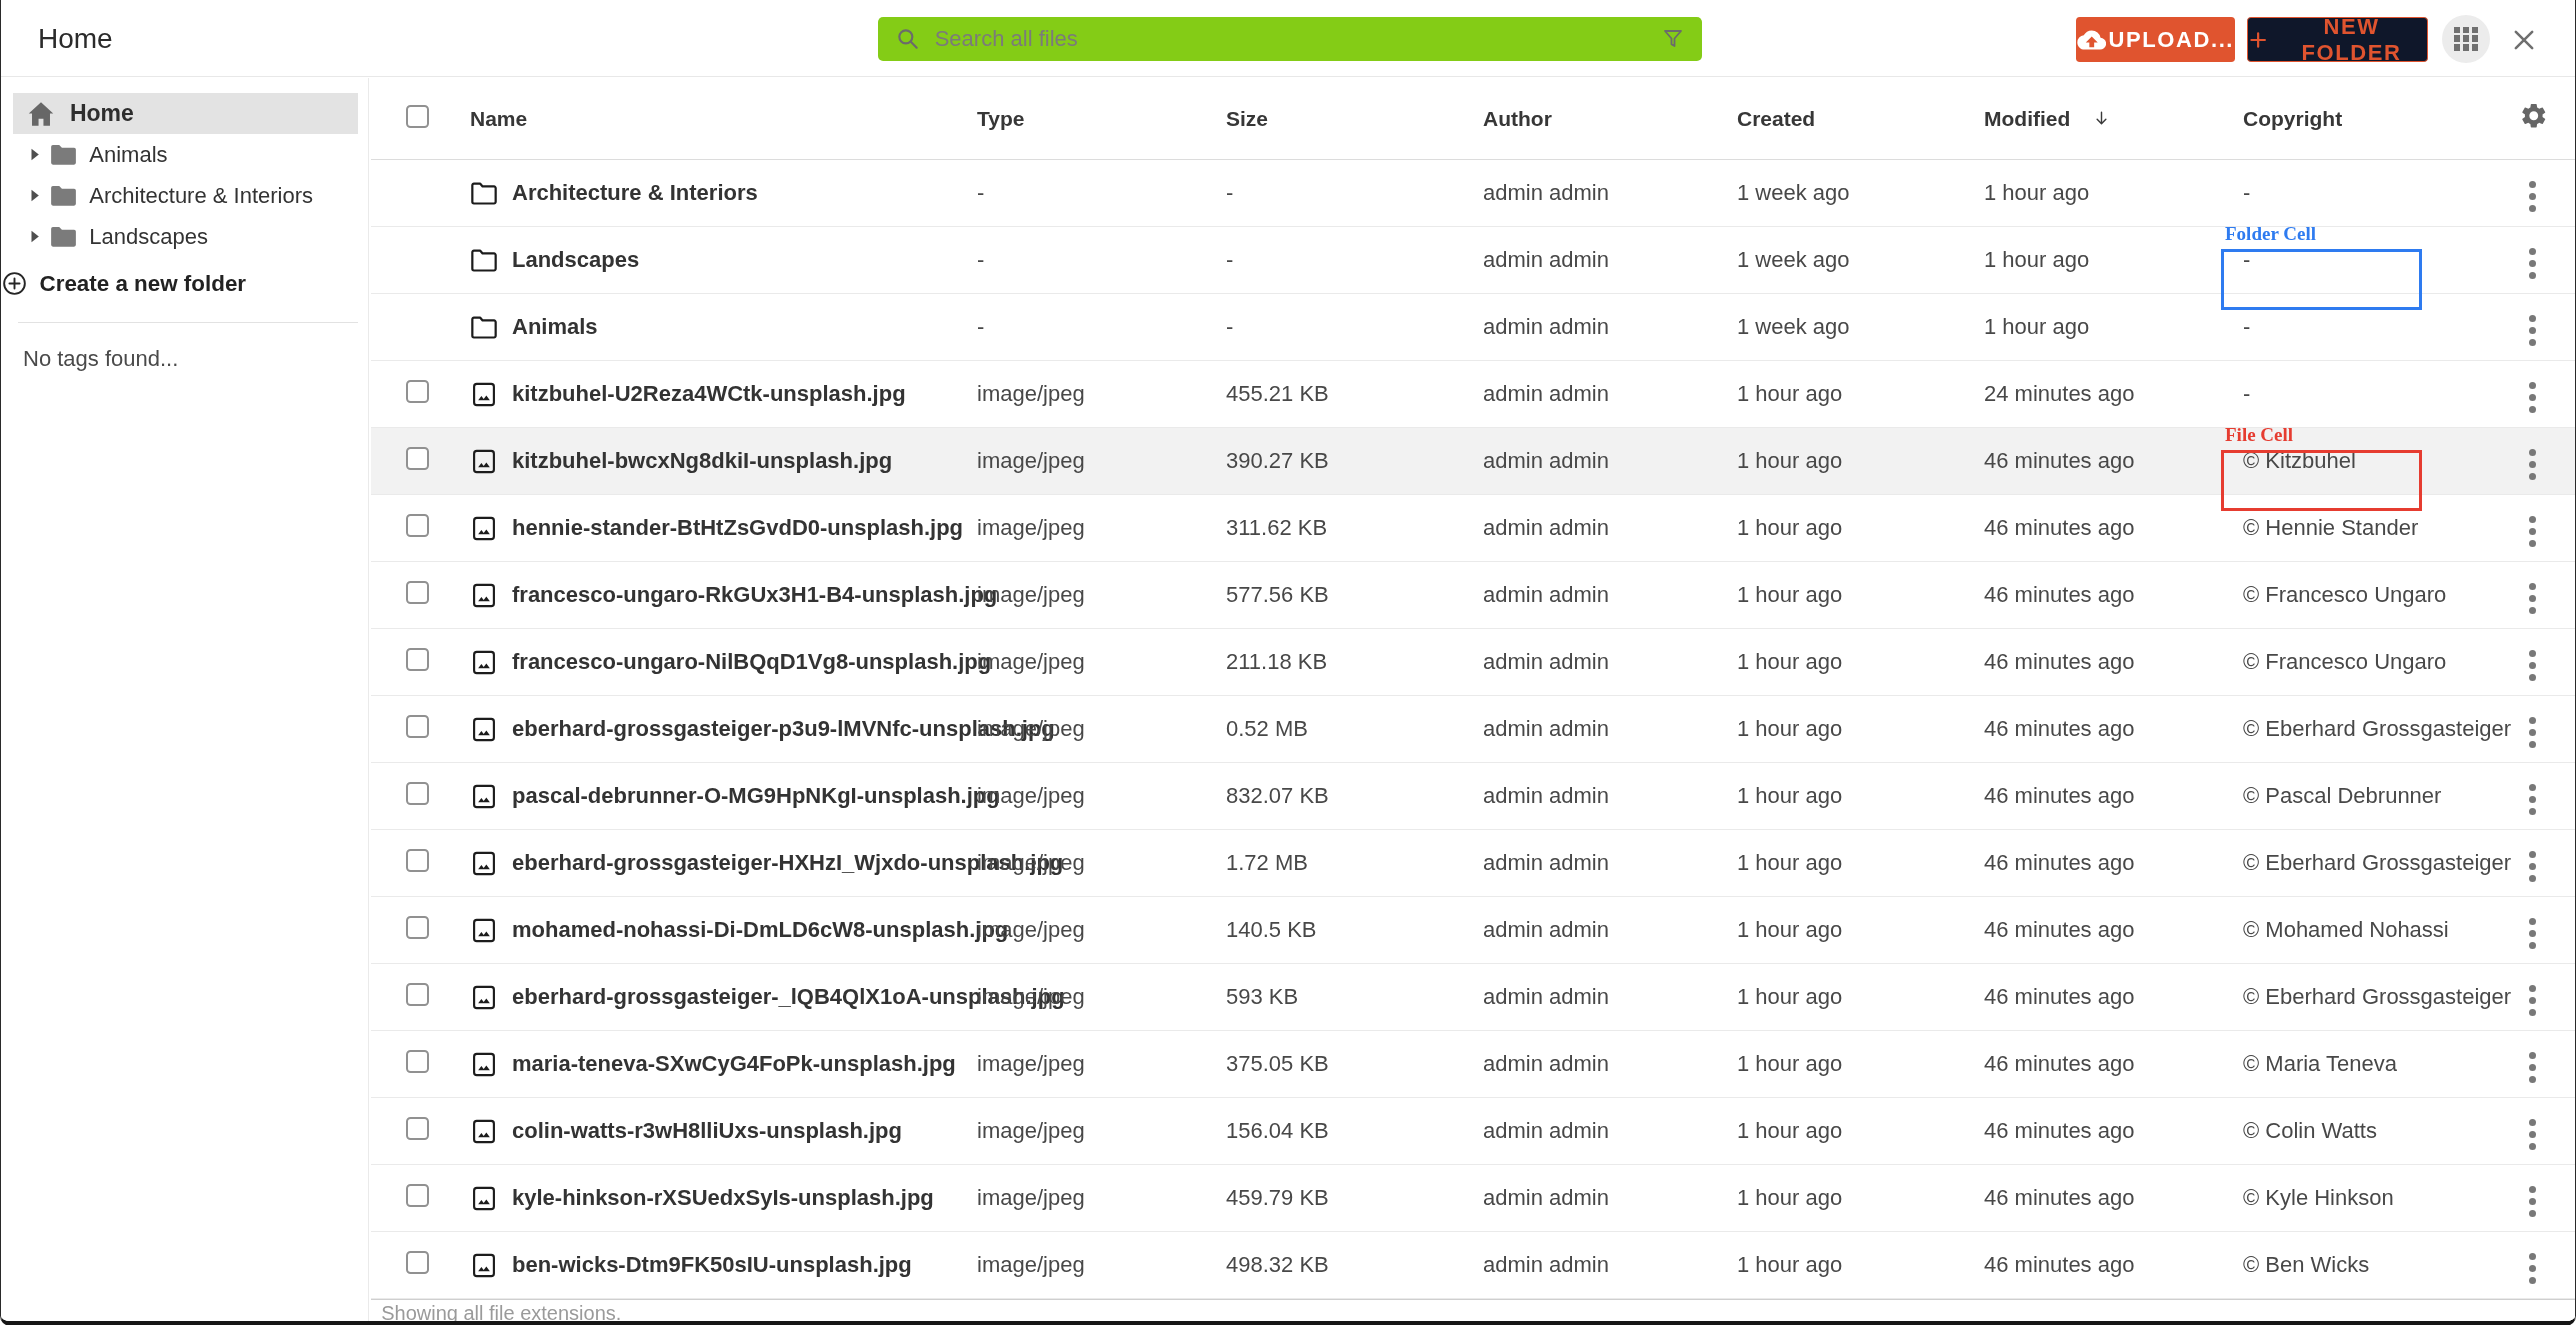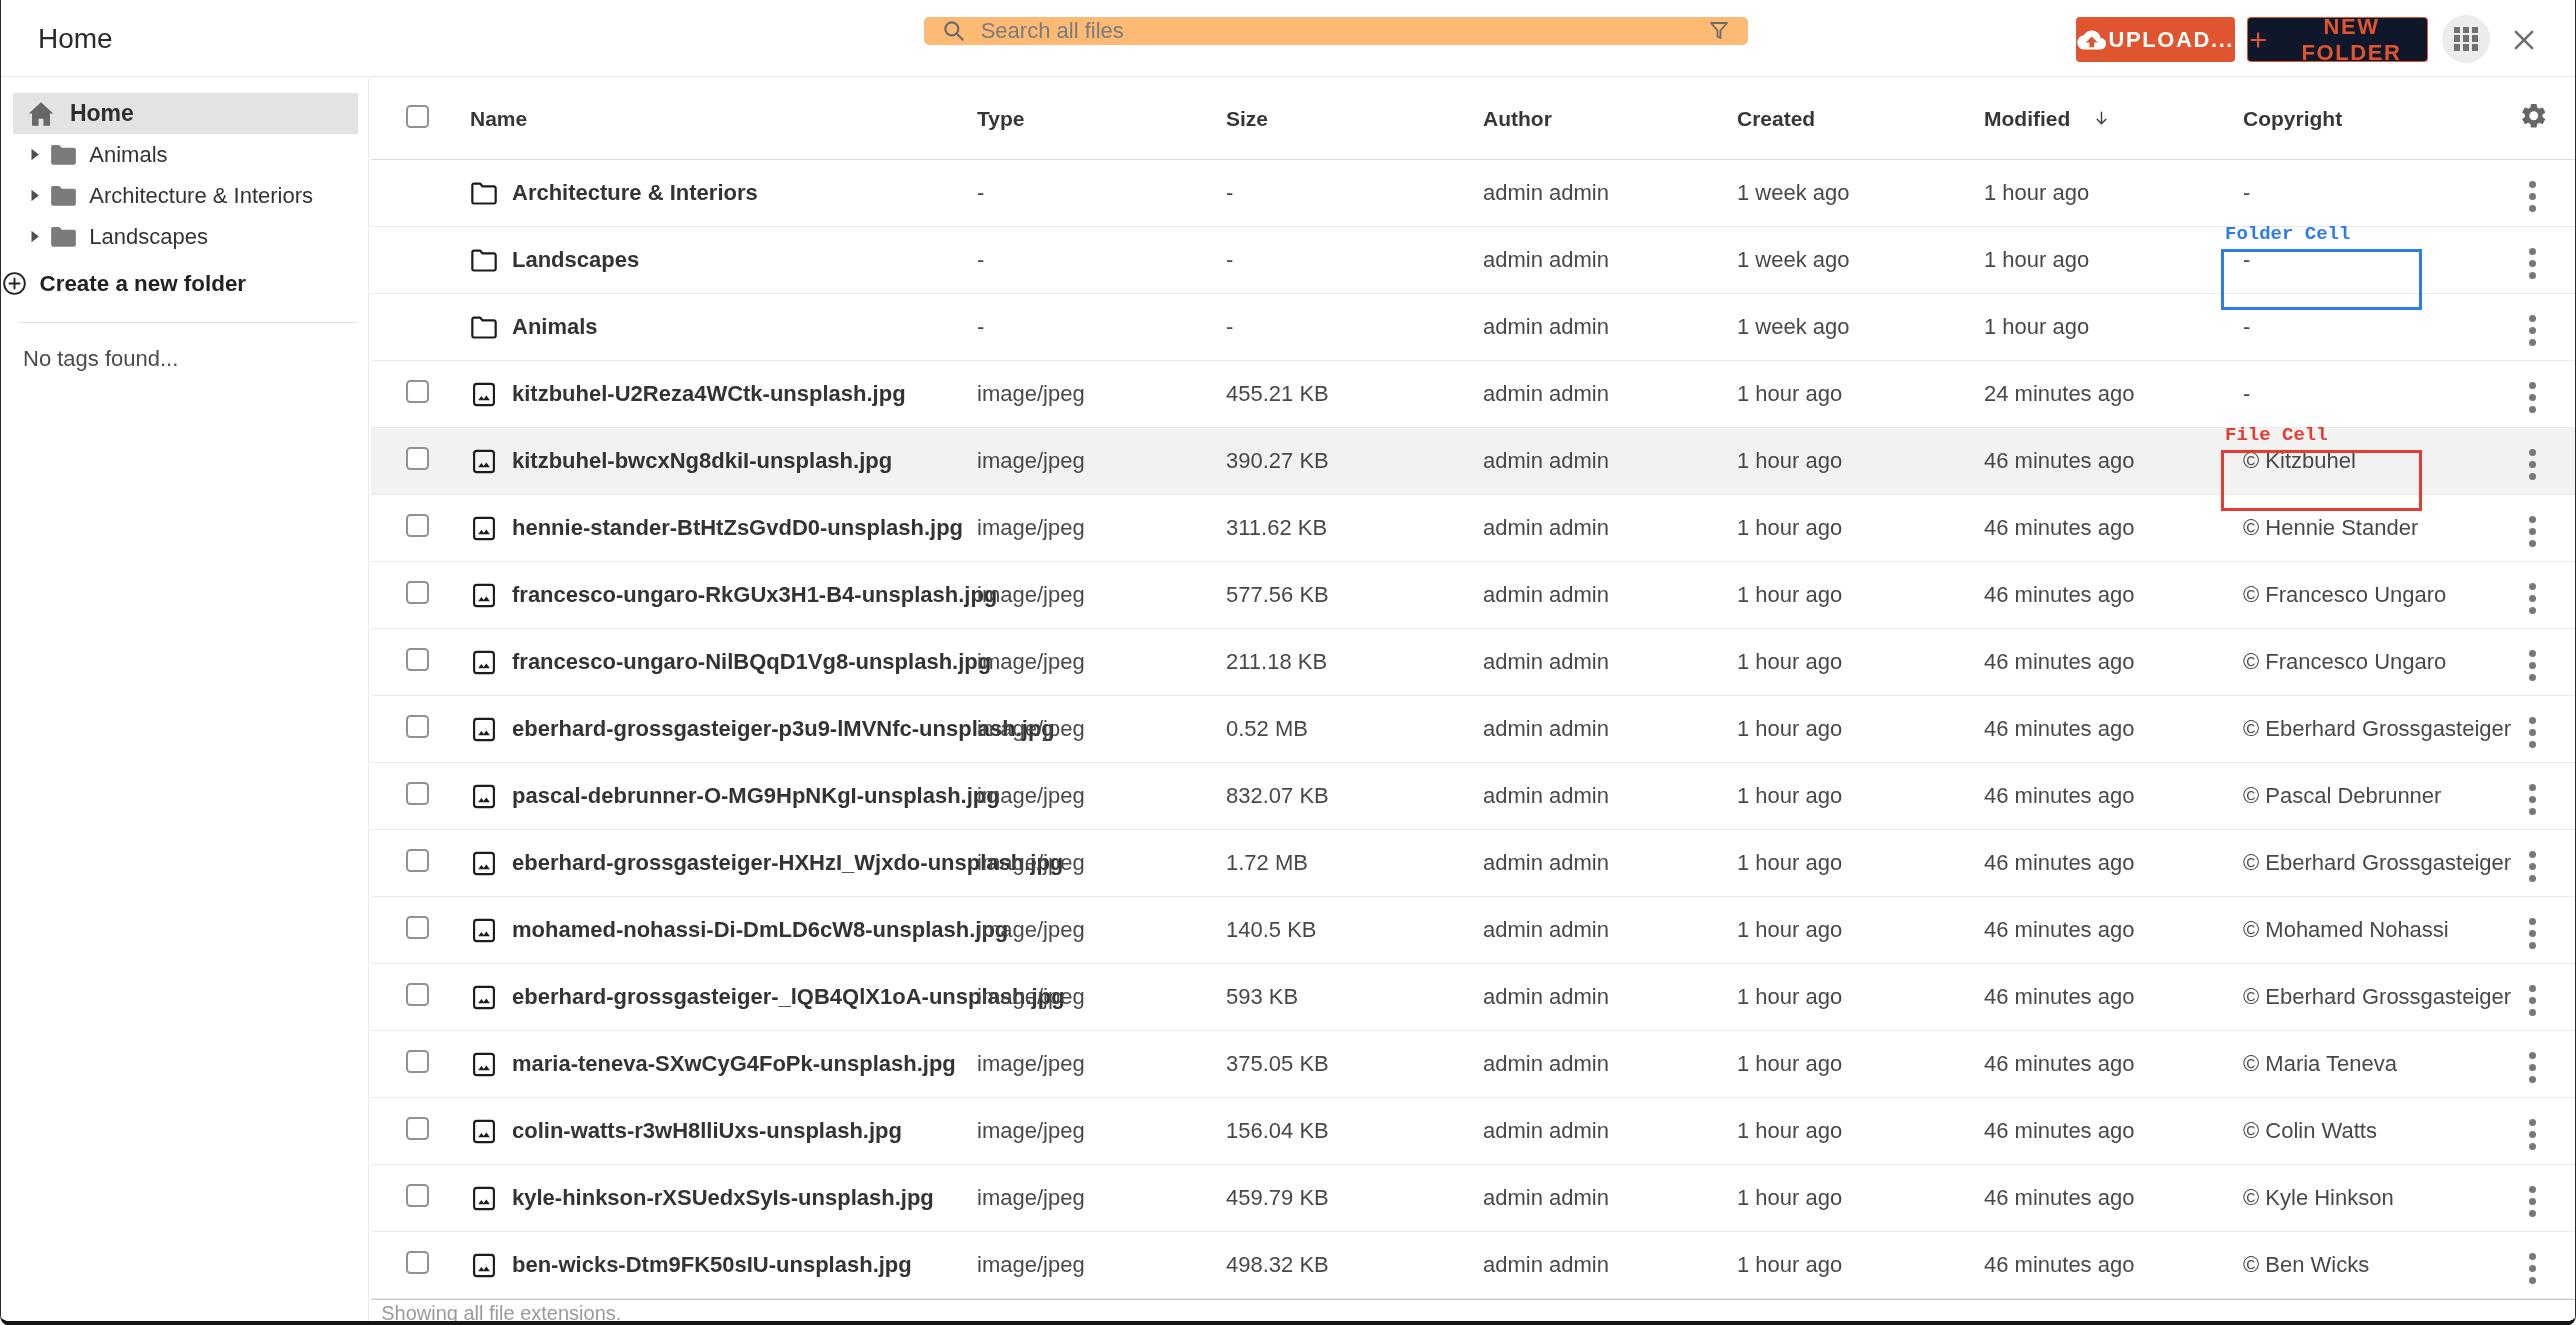--- a/index.html
+++ b/index.html
@@ -8,21 +8,21 @@
 
   .app{
     position:relative; width:2576px; height:1326px; background:#fff; overflow:hidden;
     border-left:1.9px solid #2a2a2a; border-right:1.9px solid #2a2a2a;
     border-bottom:5.8px solid #161616; border-radius:0 0 10.2px 10.2px;
   }
 
   
   .topbar{ position:absolute; top:0; left:0; right:0; height:77px; background:#fff; border-bottom:1.3px solid #e8e8e8; z-index:10; }
   .page-title{ position:absolute; left:37px; top:0; height:77px; line-height:77px; font-size:28px; font-weight:500; color:#2b2b2b; }
-  .searchbar{ position:absolute; left:923px; top:16.7px; width:824px; height:28px; background:#fdba74; border-radius:5.1px; display:flex; align-items:center; padding:0 16.7px; }
+  .searchbar{ position:absolute; left:877px; top:16.7px; width:824px; height:44px; background:#84cc16; border-radius:5.1px; display:flex; align-items:center; padding:0 16.7px; }
   .searchbar svg{ flex:0 0 auto; }
   .search-input{ flex:1 1 auto; height:100%; background:transparent; border:none; outline:none; font-family:inherit; font-size:22px; color:#4d4d4d; margin-left:14px; }
   .search-input::placeholder{ color:#7b7b7b; }
   .btn{ position:absolute; top:17.3px; height:45px; border-radius:3.8px; display:flex; align-items:center; justify-content:center; gap:2px; font-size:22px; font-weight:700; letter-spacing:1.6px; cursor:pointer; }
   .btn-upload{ left:2075px; width:159px; background:#e0542f; color:#ffffff; border:none; }
   .btn-newfolder{ left:2246px; width:181px; background:#0f172a; color:#e0542f; border:1.9px solid #e0542f; gap:7.7px; }
   .iconbtn-grid{ position:absolute; left:2441px; top:14.7px; width:48px; height:48px; border-radius:50%; background:#ececec; display:flex; align-items:center; justify-content:center; }
   .grid-glyph{ display:grid; grid-template-columns:repeat(3,6.4px); grid-template-rows:repeat(3,6.4px); gap:2.6px; }
   .grid-glyph i{ background:#707070; }
   .iconbtn-close{ position:absolute; left:2507px; top:24px; width:31px; height:31px; display:flex; align-items:center; justify-content:center; }
@@ -51,21 +51,21 @@
   .checkbox{ display:inline-block; width:23px; height:23px; border:2.6px solid #919191; border-radius:4.5px; background:#fff; cursor:pointer; }
   .ficon{ display:none; line-height:0; }
   .trow.is-folder .folder-glyph{ display:inline-block; }
   .trow.is-file .image-glyph{ display:inline-block; }
   .kebab{ display:inline-flex; flex-direction:column; gap:5.1px; padding:6.4px 9px; margin-left:18px; cursor:pointer; }
   .kebab i{ width:7px; height:7px; border-radius:50%; background:#787878; }
   .c-menu-h{ padding-left:16.7px; }
 
   
   .c-copyright{ position:relative; }
-  .anno-label{ display:none; position:absolute; left:-18px; top:-24px; font-family:Liberation Mono, monospace; font-weight:700; font-size:19px; letter-spacing:0px; z-index:6; }
+  .anno-label{ display:none; position:absolute; left:-18px; top:-24px; font-family:Liberation Serif, serif; font-weight:700; font-size:19px; letter-spacing:0px; z-index:6; }
   .anno-box{ display:none; position:absolute; left:-22px; top:1.9px; width:201px; height:61px; border:3.8px solid transparent; z-index:5; pointer-events:none; }
   .trow.has-anno .anno-label, .trow.has-anno .anno-box{ display:block; }
 
   
   .tfoot{ height:28px; border-top:1.3px solid #cfcfcf; display:flex; align-items:center; padding-left:10.2px; font-size:20px; color:#9a9a9a; background:#fff; }
 </style>
 </head>
 <body>
 
 <div class="app">

